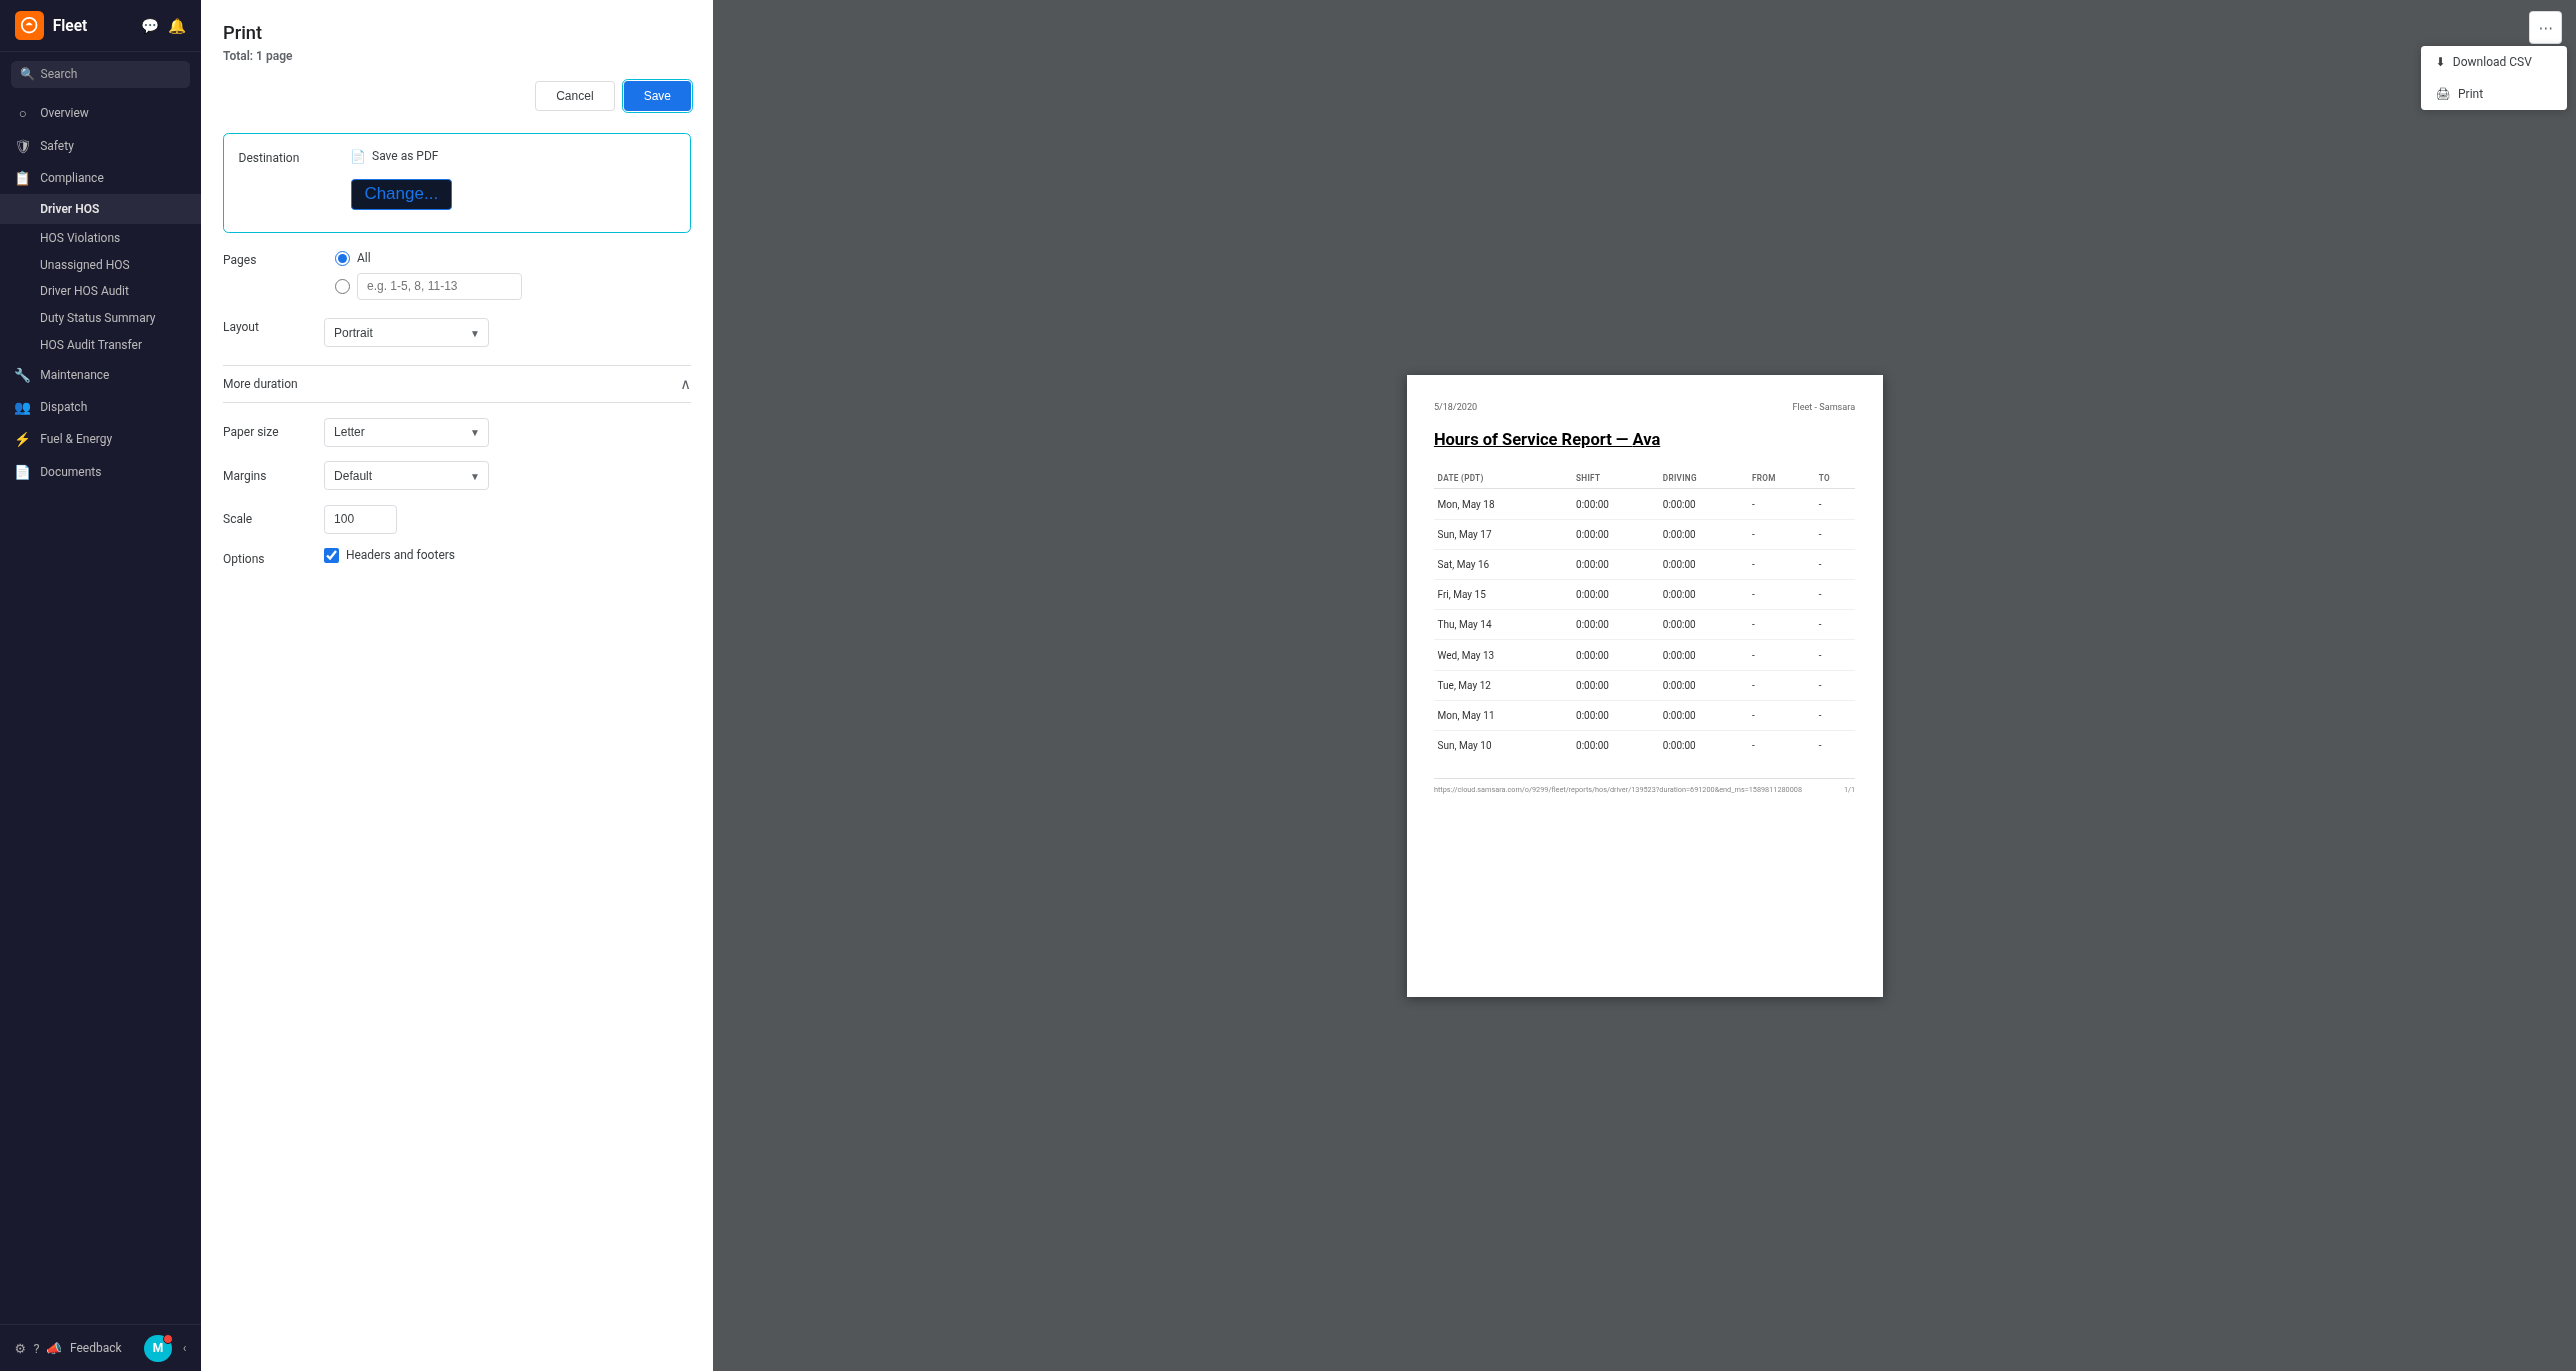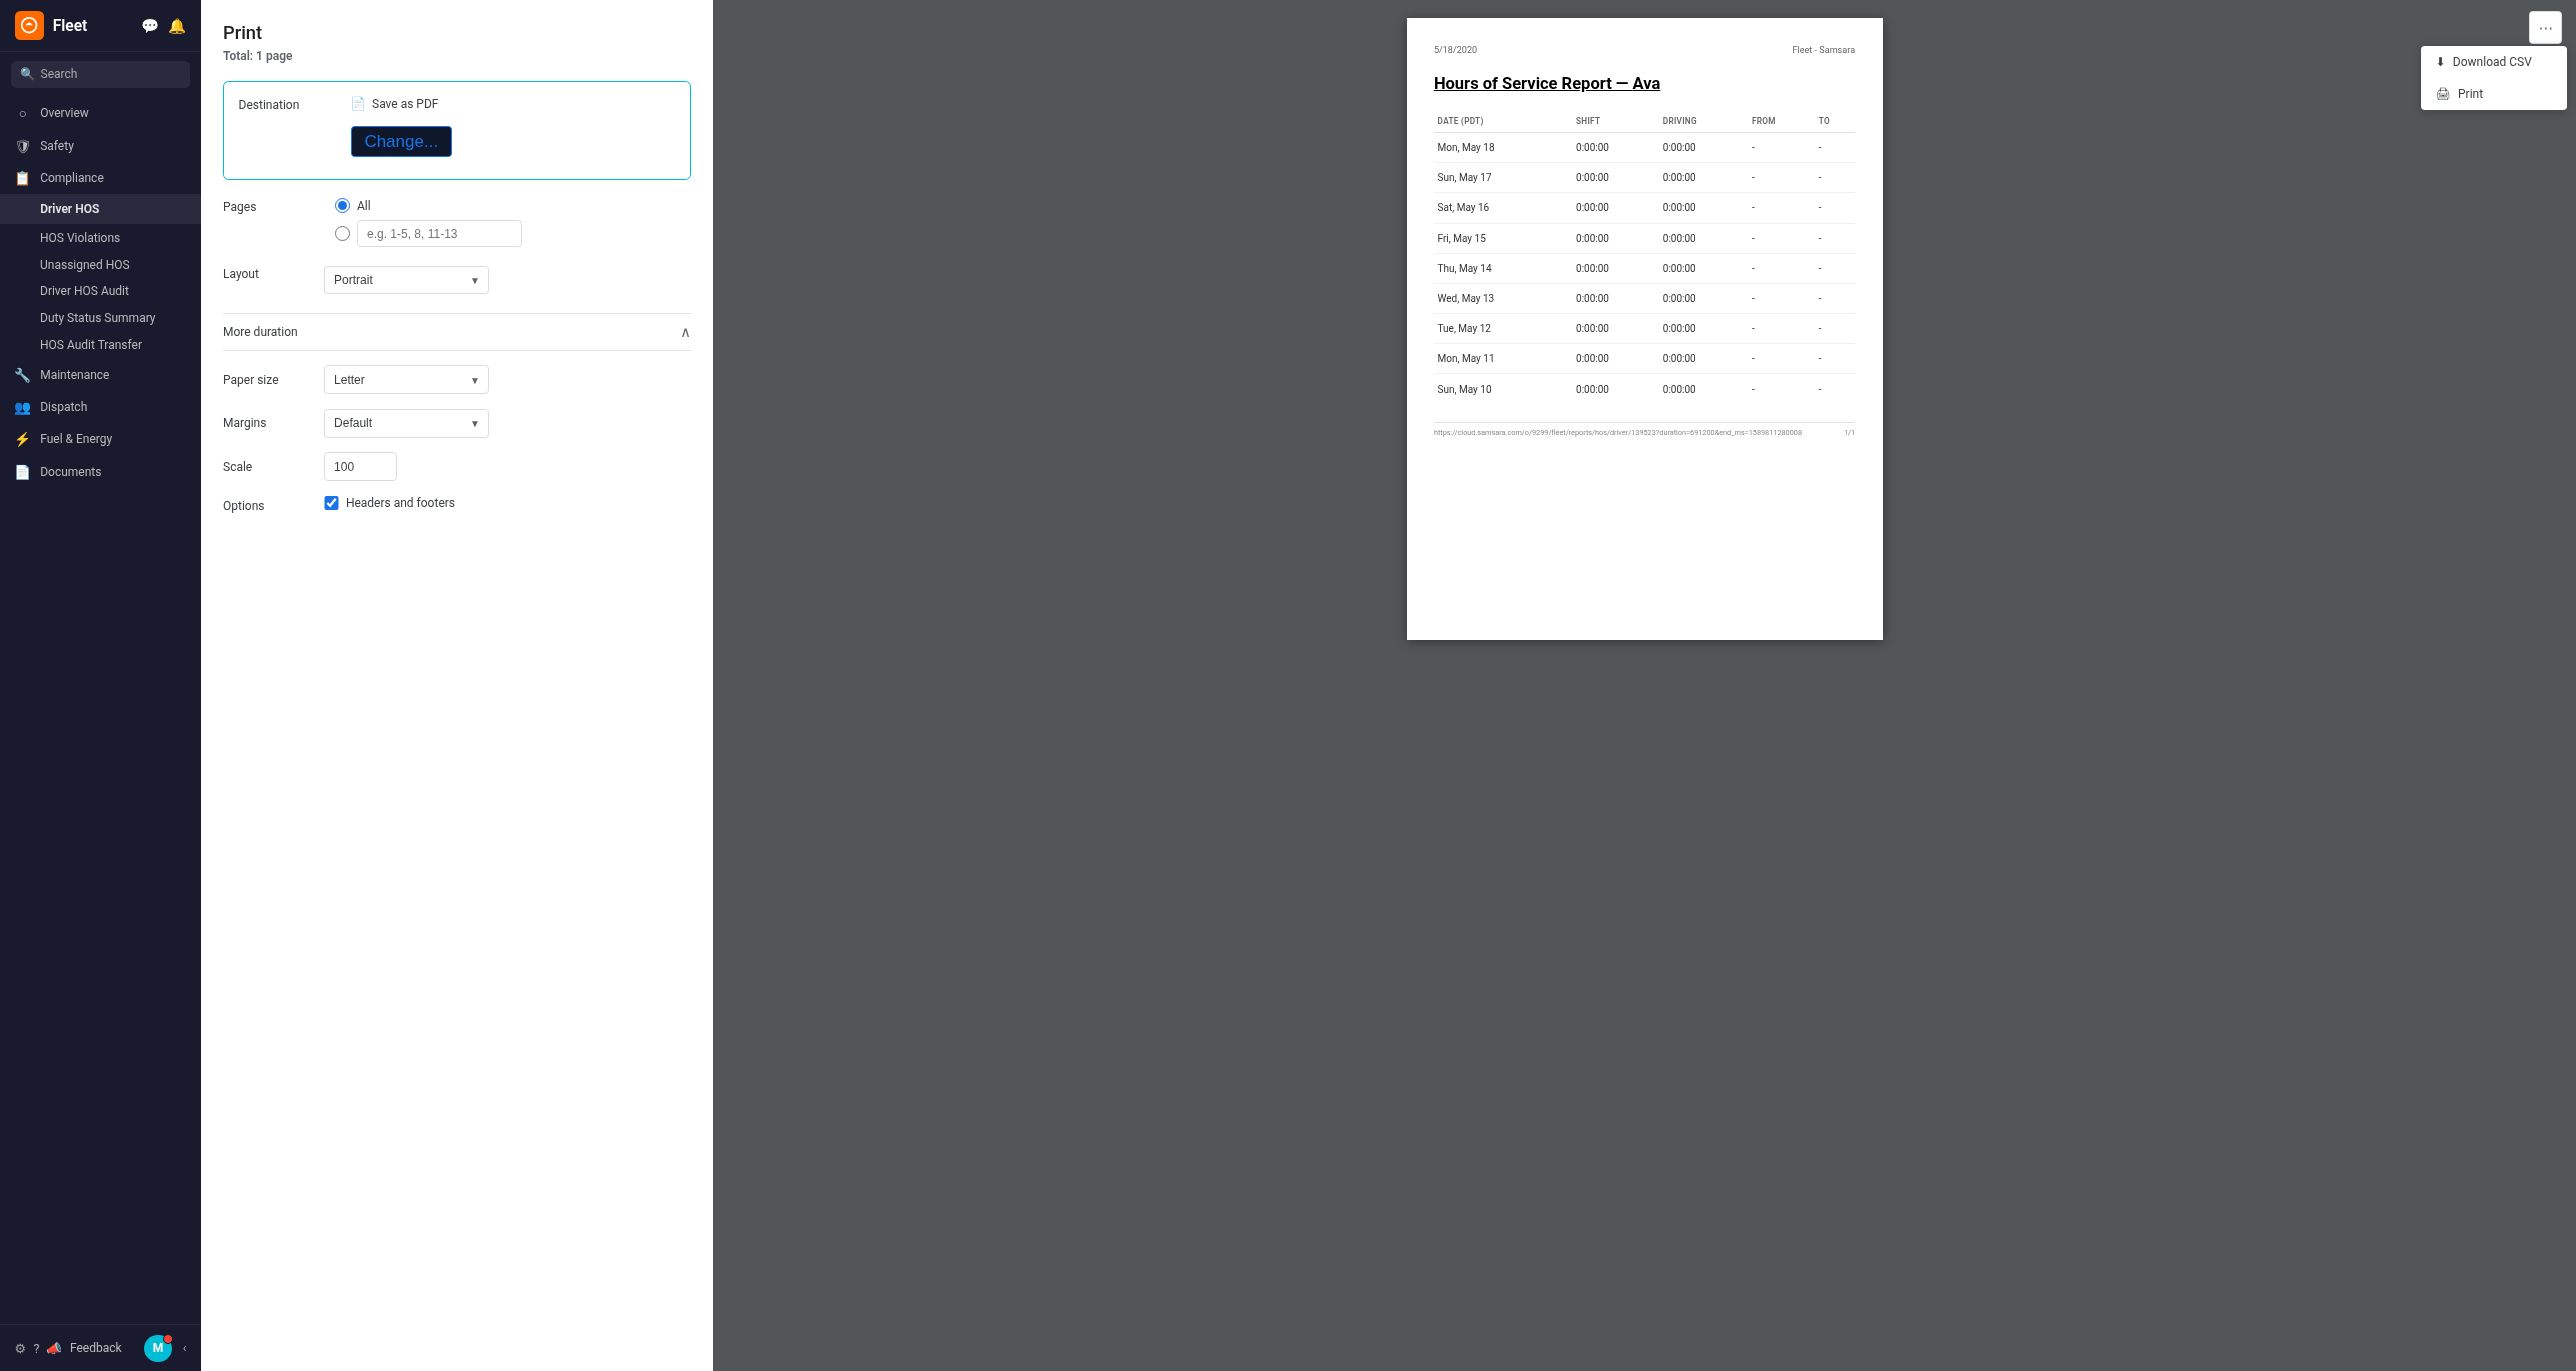--- a/index.html
+++ b/index.html
@@ -66,21 +66,21 @@
 
     .setting-row { display: flex; align-items: center; margin-bottom: 14.6px; }
     .setting-label { width: 101px; color: #3c4043; font-size: 12px; flex-shrink: 0; }
     .scale-input { border: 0.9px solid #dadce0; border-radius: 3.7px; padding: 6.4px 9.1px; font-size: 12px; color: #3c4043; width: 73px; }
 
     .checkbox-row { display: flex; align-items: center; gap: 7.3px; margin-bottom: 7.3px; }
     .checkbox-input { width: 14.6px; height: 14.6px; accent-color: #1a73e8; cursor: pointer; }
     .checkbox-text { font-size: 12px; color: #3c4043; }
 
     
-    .preview-area { flex: 1; background: #525659; display: flex; align-items: flex-start; justify-content: center; padding: 18px; overflow-y: auto; }
+    .preview-area { flex: 1; background: #525659; display: flex; align-items: center; justify-content: center; padding: 7px; overflow-y: auto; }
     .preview-doc { background: white; width: 476px; min-height: 622px; padding: 27.4px; box-shadow: 0 1.8px 11px rgba(0,0,0,0.4); position: relative; }
     .doc-header-meta { display: flex; justify-content: space-between; font-size: 9.1px; color: #666; margin-bottom: 18.3px; }
     .doc-title { font-size: 16.5px; font-weight: 700; margin-bottom: 18.3px; }
     .doc-title span { text-decoration: underline; }
 
     .doc-table { width: 100%; border-collapse: collapse; font-size: 10px; }
     .doc-table th { font-size: 8.2px; color: #666; text-transform: uppercase; font-weight: 600; padding: 5.5px 3.7px; border-bottom: 0.9px solid #e0e0e0; text-align: left; letter-spacing: 0.3px; }
     .doc-table td { padding: 9.1px 3.7px; border-bottom: 0.9px solid #f0f0f0; color: #333; font-size: 10px; }
     .doc-table tr:last-child td { border-bottom: none; }
 
@@ -206,20 +206,24 @@
 
   <div class="print-overlay">
 
     <div class="print-panel">
       <h1 class="print-title">Print</h1>
       <p class="print-total">
         <span>Total:</span>
         <span>1 page</span>
       </p>
 
+      <div class="print-actions">
+        <button class="btn-cancel">Cancel</button>
+        <button class="btn-save">Save</button>
+      </div>
 
       <div class="print-section">
         <div class="print-row">
           <span class="print-label">Destination</span>
           <div>
             <div class="print-value">
               <span class="pdf-icon">📄</span>
               <span>Save as PDF</span>
             </div>
             <div style="margin-top: 7.3px;">

